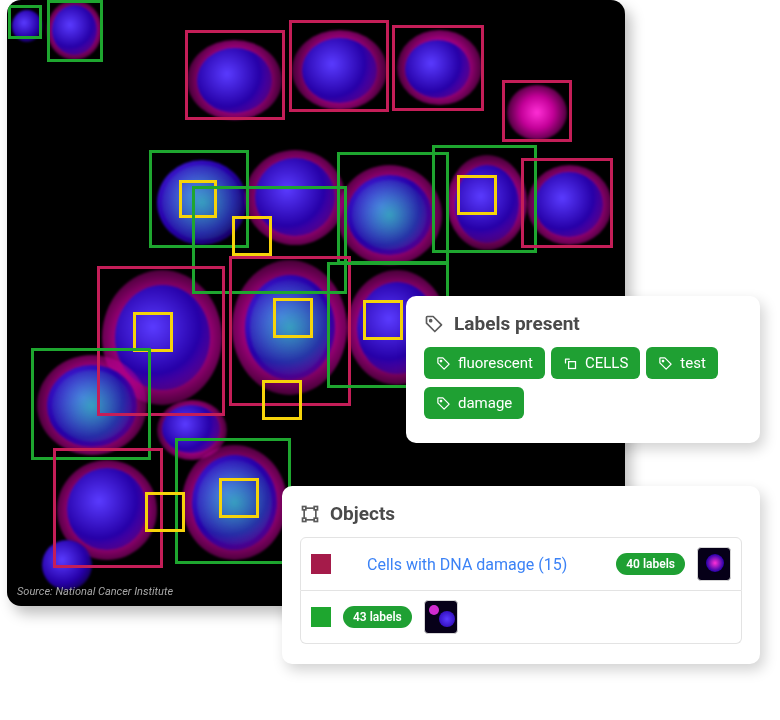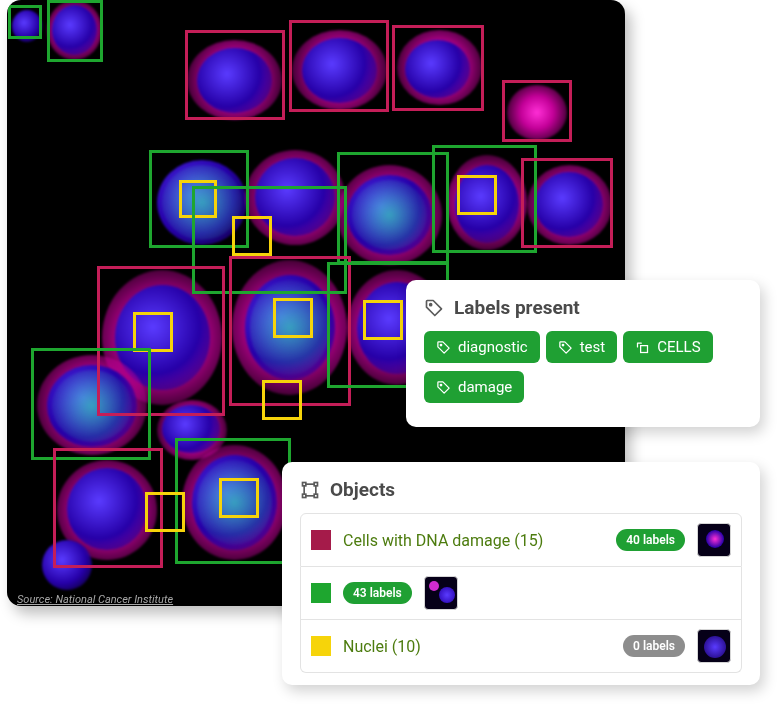--- a/index.html
+++ b/index.html
@@ -18,25 +18,24 @@
     width: 618px;
     height: 606px;
     border-radius: 14px;
     background: #000;
     box-shadow: 6px 8px 14px rgba(0,0,0,0.25);
     overflow: hidden;
   }
   .source {
     position: absolute;
     left: 10px;
-    bottom: 0;
+    bottom: 8px;
     color: #a7a7a7;
     font-size: 11px;
     font-style: italic;
-    text-decoration: underline;
   }
   
   .cell {
     position: absolute;
     border-radius: 50%;
     filter: blur(1px);
   }
   .cb { background: radial-gradient(circle at 40% 40%, #5a3bff 0%, #2600a8 55%, rgba(10,0,60,0.1) 100%); }
   .cm { background: radial-gradient(circle at 50% 50%, #ff2fd6 0%, #c30098 40%, rgba(80,0,60,0.05) 95%); }
   .cg { background: radial-gradient(circle at 50% 50%, rgba(40,255,160,0.55) 0%, rgba(40,255,160,0.02) 80%); }
@@ -73,46 +72,46 @@
     gap: 7px;
     background: #1fa033;
     color: #fff;
     border-radius: 6px;
     padding: 7px 12px;
     font-size: 15px;
     margin: 0 6px 8px 0;
     cursor: pointer;
   }
   .labels-panel {
-    top: 280px;
+    top: 296px;
     left: 406px;
     width: 354px;
   }
   .objects-panel {
-    top: 462px;
+    top: 486px;
     left: 282px;
     width: 478px;
-    padding: 16px 18px 12px;
+    padding: 16px 18px 20px;
   }
   .obj-row {
     display: flex;
     align-items: center;
     padding: 9px 10px;
     border: 1px solid #e3e3e3;
     border-top: none;
     cursor: pointer;
     gap: 12px;
   }
   .obj-row:first-of-type { border-top: 1px solid #e3e3e3; border-radius: 6px 6px 0 0; }
   .obj-row:last-of-type { border-radius: 0 0 6px 6px; }
   .swatch {
     width: 20px; height: 20px;
     flex-shrink: 0;
   }
-  .obj-name { flex: 1; color: #4d7c0f; font-size: 16px; }
+  .obj-name { flex: 1; color: #3b82f6; font-size: 16px; margin-left: 24px; }
   .pill {
     display: inline-flex;
     align-items: center;
     font-size: 12px;
     font-weight: 600;
     padding: 4px 10px;
     border-radius: 999px;
     color: #fff;
   }
   .pill.green { background: #1fa033; }
@@ -242,37 +241,37 @@
     </span>
     <span>Labels present</span>
   </div>
   <div id="tags-wrap"><span class="tag">
         <span>
           <svg width="15" height="15" viewBox="0 0 24 24" fill="none" stroke="#fff" stroke-width="2" stroke-linejoin="round" stroke-linecap="round">
             <path d="M3 11V4a1 1 0 0 1 1-1h7l10 10-8 8L3 11Z"></path>
             <circle cx="8" cy="8" r="1.2" fill="#fff"></circle>
           </svg>
         </span>
-        <span>diagnostic</span>
+        <span>fluorescent</span>
+      </span><span class="tag">
+        <span>
+          <svg width="15" height="15" viewBox="0 0 24 24" fill="none" stroke="#fff" stroke-width="2" stroke-linecap="round">
+            <path d="M4 5h6M4 5v6"></path>
+            <rect x="9" y="9" width="11" height="11"></rect>
+          </svg>
+        </span>
+        <span>CELLS</span>
       </span><span class="tag">
         <span>
           <svg width="15" height="15" viewBox="0 0 24 24" fill="none" stroke="#fff" stroke-width="2" stroke-linejoin="round" stroke-linecap="round">
             <path d="M3 11V4a1 1 0 0 1 1-1h7l10 10-8 8L3 11Z"></path>
             <circle cx="8" cy="8" r="1.2" fill="#fff"></circle>
           </svg>
         </span>
         <span>test</span>
-      </span><span class="tag">
-        <span>
-          <svg width="15" height="15" viewBox="0 0 24 24" fill="none" stroke="#fff" stroke-width="2" stroke-linecap="round">
-            <path d="M4 5h6M4 5v6"></path>
-            <rect x="9" y="9" width="11" height="11"></rect>
-          </svg>
-        </span>
-        <span>CELLS</span>
       </span><span class="tag">
         <span>
           <svg width="15" height="15" viewBox="0 0 24 24" fill="none" stroke="#fff" stroke-width="2" stroke-linejoin="round" stroke-linecap="round">
             <path d="M3 11V4a1 1 0 0 1 1-1h7l10 10-8 8L3 11Z"></path>
             <circle cx="8" cy="8" r="1.2" fill="#fff"></circle>
           </svg>
         </span>
         <span>damage</span>
       </span></div>
 </div>
@@ -300,22 +299,14 @@
         </span>
       </div>
       <div class="obj-row">
         <span class="swatch" style="background: rgb(30, 166, 47);"></span>
         <span class="pill green">43 labels</span>
         <span class="thumb">
           <span class="dot" style="left:4px;top:4px;width:10px;height:10px;background:#d02bd0;"></span>
           <span class="dot" style="left:14px;top:10px;width:16px;height:16px;background:radial-gradient(circle,#5a3bff,#2600a8);"></span>
         </span>
       </div>
-      <div class="obj-row">
-        <span class="swatch" style="background: rgb(246, 212, 10);"></span>
-        <span class="obj-name">Nuclei (10)</span>
-        <span class="pill gray">0 labels</span>
-        <span class="thumb">
-          <span class="dot" style="left:6px;top:6px;width:22px;height:22px;background:radial-gradient(circle,#5a3bff,#1a006b);"></span>
-        </span>
-      </div>
     </div>
 </div>
 
 </body></html>

